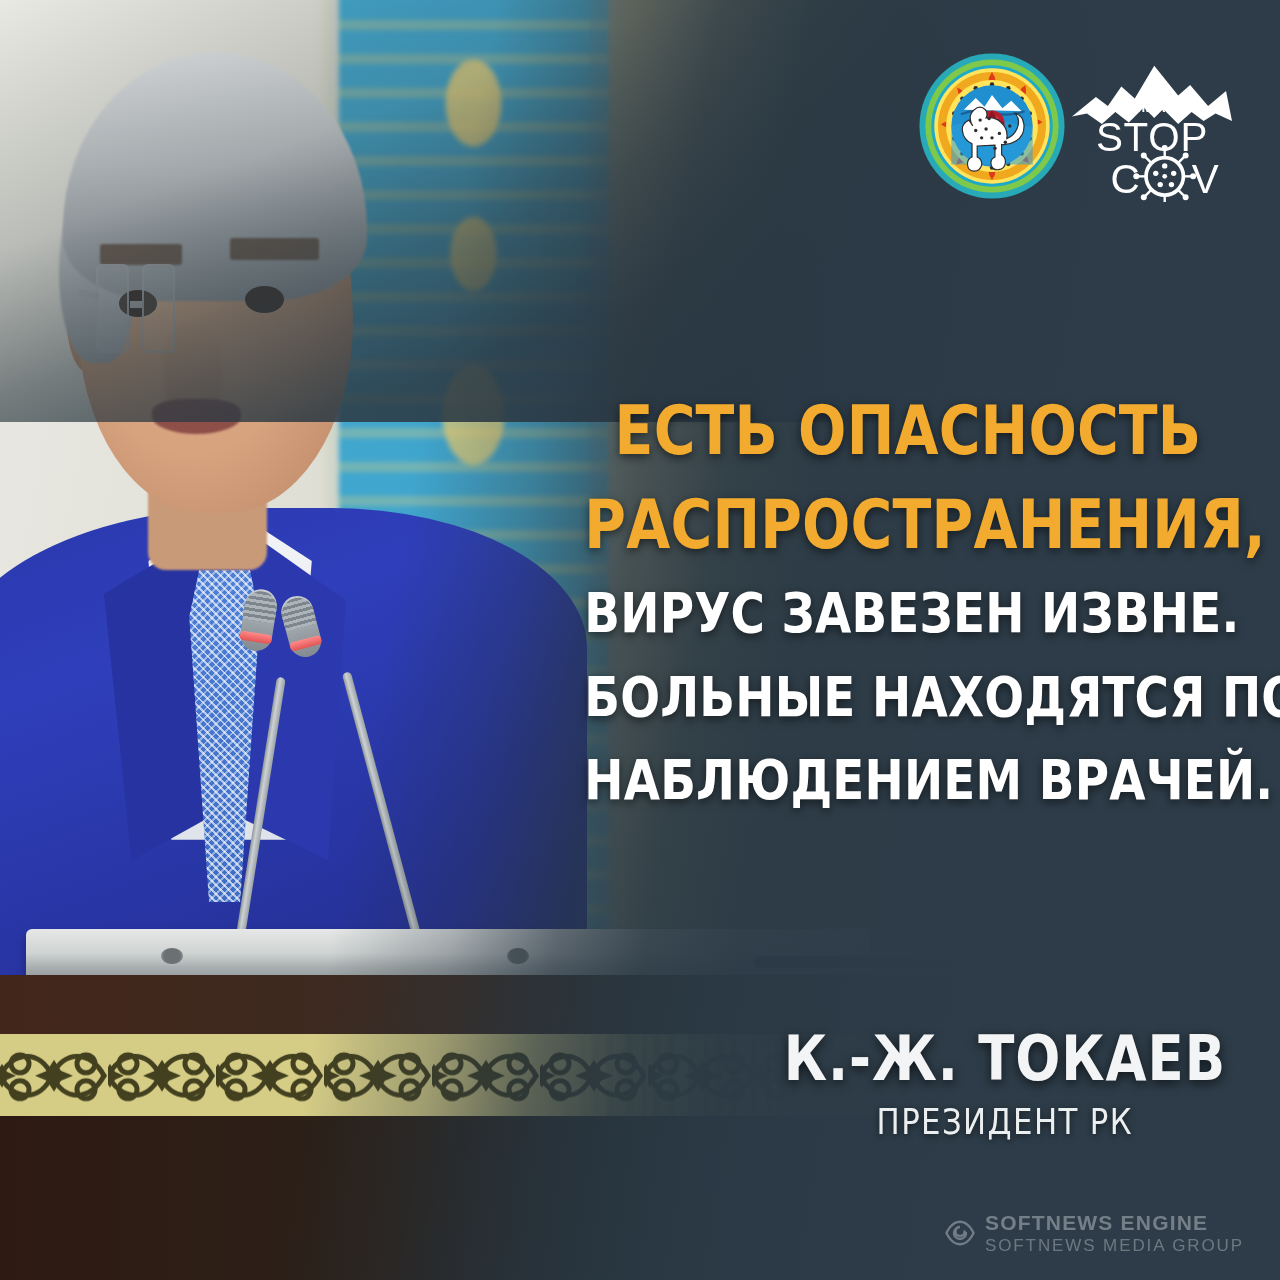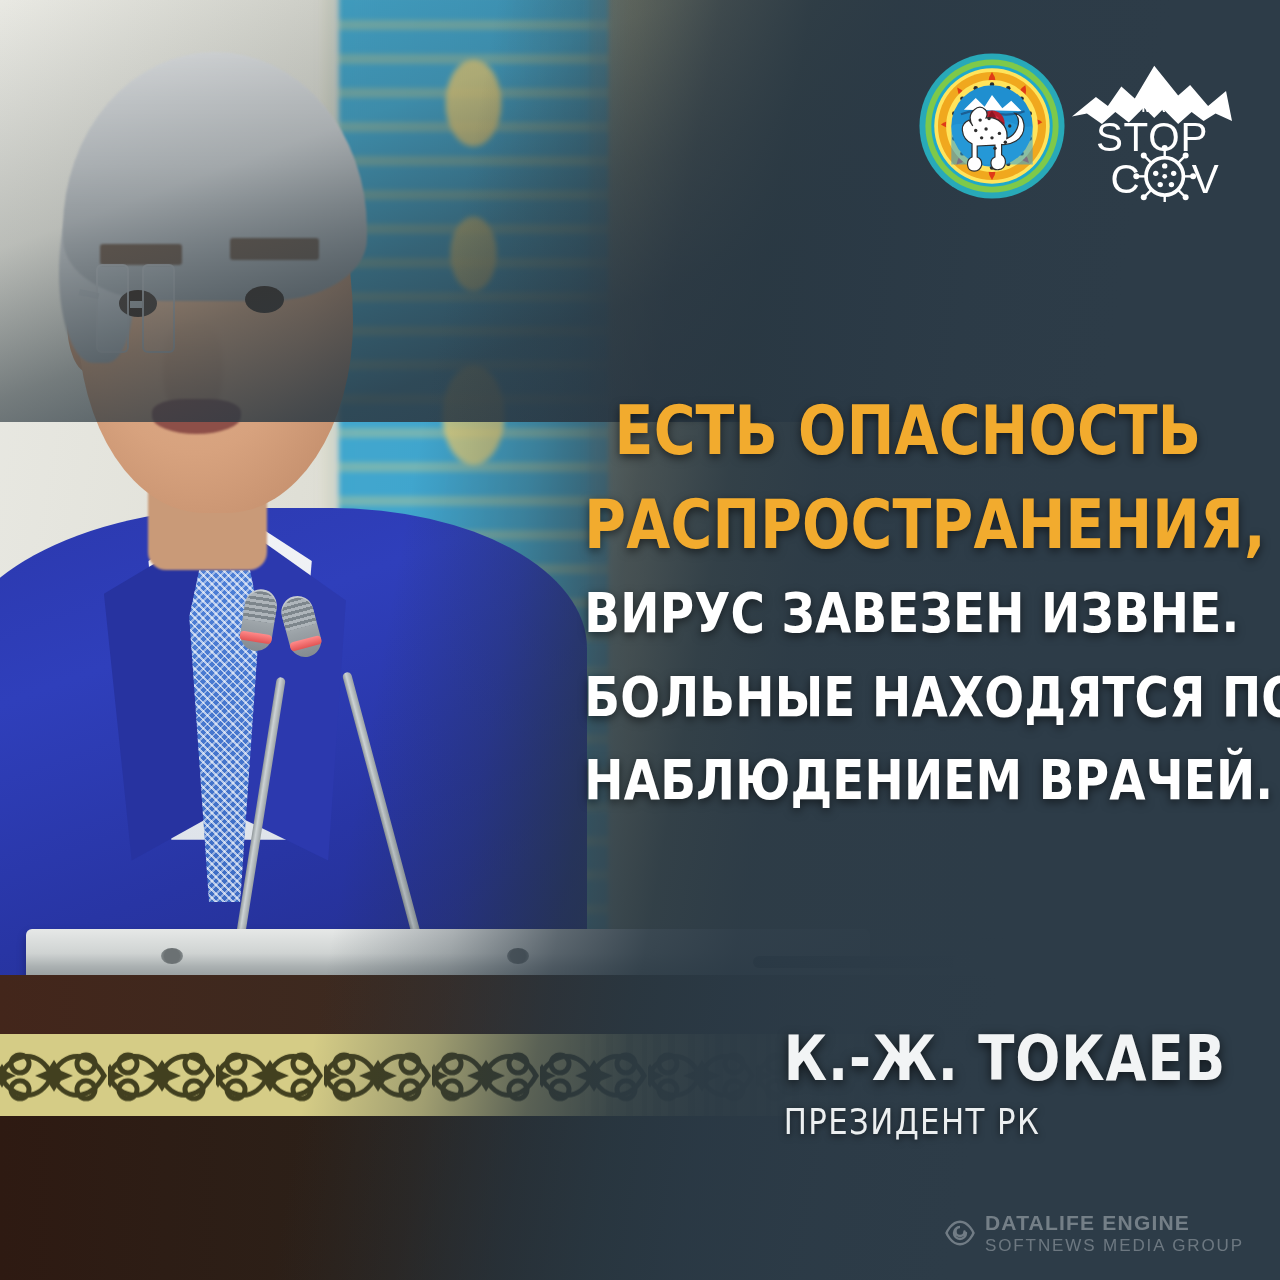--- a/index.html
+++ b/index.html
@@ -267,21 +267,21 @@
     line-height:1.06;
     text-shadow:0 3px 10px rgba(0,0,0,.55);
     white-space:nowrap;
     transform:scaleX(.93);
   }
   .qline.accent{ font-size:68px; margin-bottom:22px; }
   .qline.plain { font-size:56px; margin-bottom:24px; }
 
   .attribution{
     position:absolute; right:42px; top:1028px;
-    text-align:left;
+    text-align:center;
   }
   .author{
     font-family:"Liberation Sans Narrow","DejaVu Sans Condensed","Liberation Sans", sans-serif;
     font-weight:700; font-size:62px; line-height:1.0;
     color:#f2f4f5; letter-spacing:1px;
     text-shadow:0 3px 11px rgba(0,0,0,.65);
     transform:scaleX(.95);
   }
   .role{
     margin-top:14px;
@@ -534,18 +534,18 @@
     <div class="author">К.-Ж. ТОКАЕВ</div>
     <div class="role">ПРЕЗИДЕНТ РК</div>
   </div>
 
   <div class="watermark">
     <svg class="wm-icon" viewBox="0 0 40 40">
       <path d="M20 5 C8 5 2 20 2 20 C2 20 8 35 20 35 C32 35 38 20 38 20 C38 20 32 5 20 5 Z" fill="none" stroke="#cfd5da" stroke-width="3.2"></path>
       <path d="M28 20 a8 8 0 1 1 -8 -8 a6 6 0 1 0 6 6" fill="none" stroke="#cfd5da" stroke-width="3.2" stroke-linecap="round"></path>
     </svg>
     <div class="wm-text">
-      <span class="wm-title">DATALIFE ENGINE</span>
+      <span class="wm-title">SOFTNEWS ENGINE</span>
       <span class="wm-sub">SOFTNEWS MEDIA GROUP</span>
     </div>
   </div>
 
 </div>
 
 </body></html>

